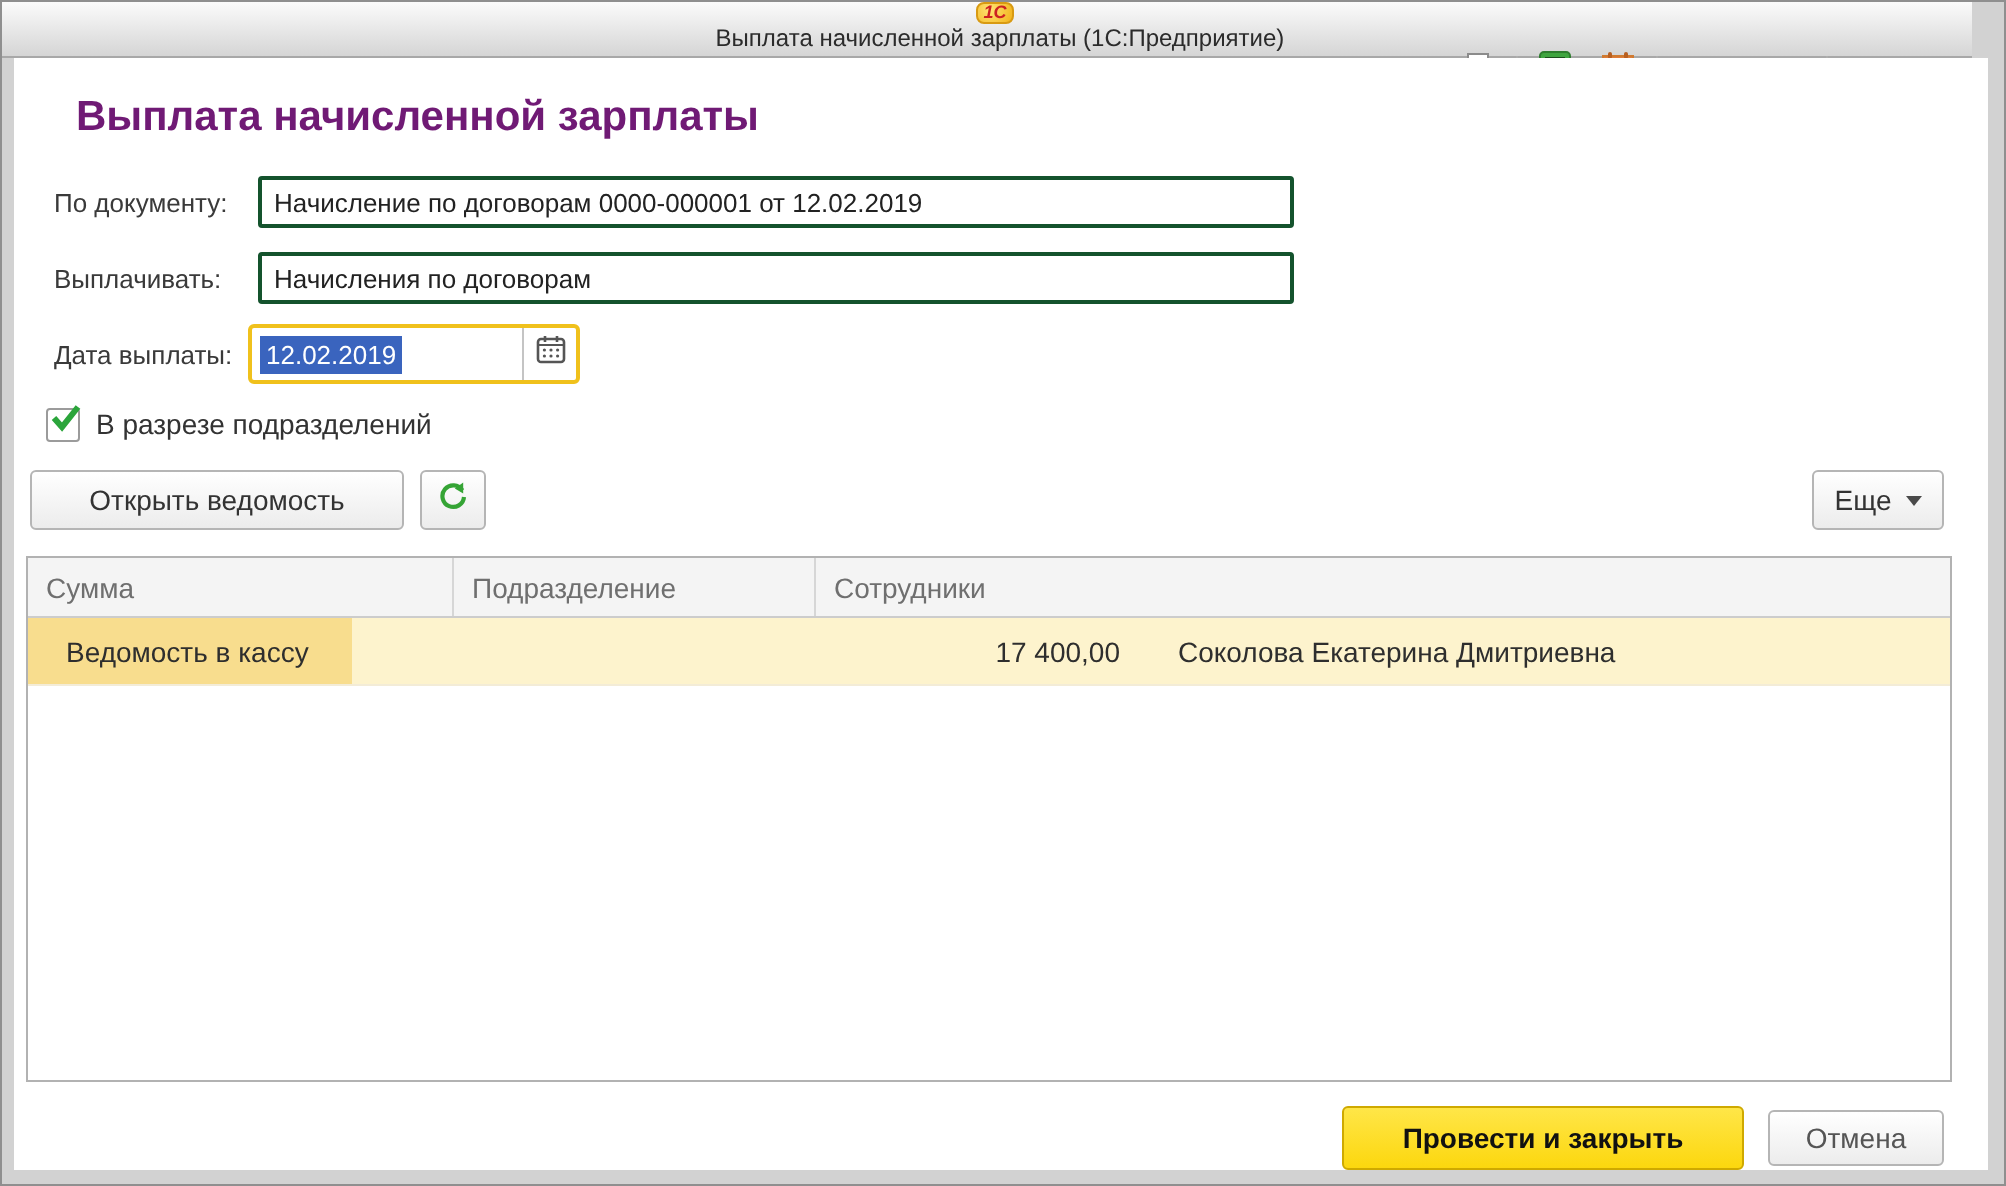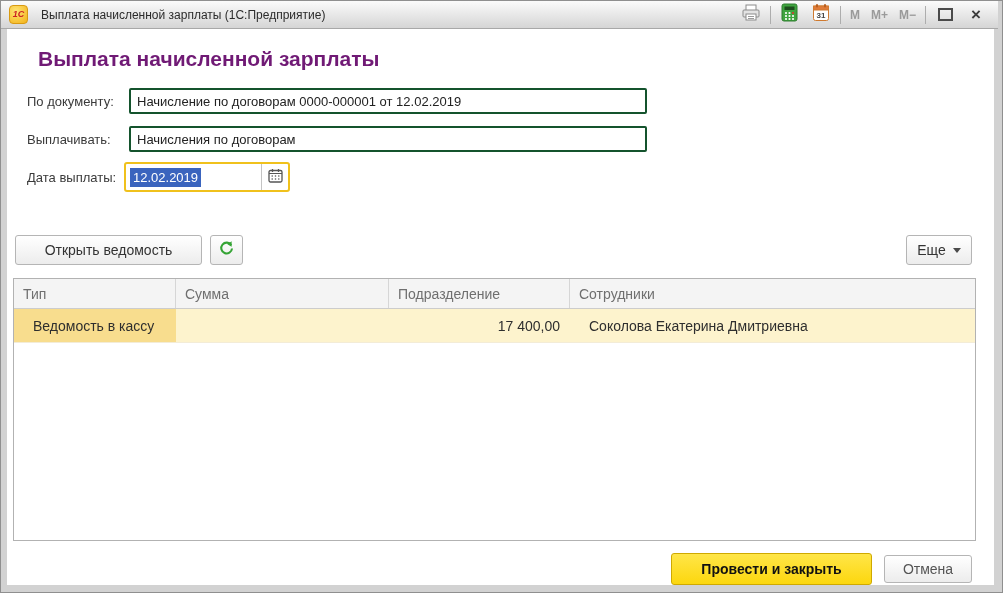--- a/index.html
+++ b/index.html
@@ -1,21 +1,21 @@
 <!DOCTYPE html>
 <html><head>
 <meta charset="utf-8">
 <style>
   html,body{margin:0;padding:0;background:#e9e9e9;font-family:"Liberation Sans",sans-serif;}
   .window{position:relative;width:1003px;height:593px;box-sizing:border-box;
           background:#d2d2d2;border:1px solid #8f8f8f;overflow:hidden;}
   
-  .titlebar{position:absolute;top:0;left:0;right:4px;height:27px;
+  .titlebar{position:absolute;top:0;left:0;right:16px;height:27px;
             background:linear-gradient(#fbfbfb,#d5d5d5);
-            border-bottom:1px solid #a8a8a8;display:flex;align-items:center;}
+            border-bottom:1px solid #a8a8a8;display:flex;align-items:center;flex-direction:column;}
   .logo{width:17px;height:17px;margin-left:8px;border-radius:4px;
         background:radial-gradient(circle at 35% 30%,#ffe473,#f2b219);
         border:1px solid #d89a12;display:flex;align-items:center;justify-content:center;
         color:#cc2222;font-weight:bold;font-style:italic;font-size:9px;line-height:1;}
   .win-title{margin-left:13px;font-size:12px;color:#2b2b2b;white-space:nowrap;}
   .tb-icons{margin-left:auto;display:flex;align-items:center;gap:7px;padding-right:10px;}
   .tb-btn{display:flex;align-items:center;justify-content:center;width:24px;height:22px;border-radius:3px;}
   .tb-sep{width:1px;height:18px;background:#adadad;}
   .mem{font-size:12px;font-weight:bold;color:#9a9a9a;padding:0 2px;}
   .maxbox{width:11px;height:9px;border:2px solid #4a4a4a;display:inline-block;}
@@ -170,38 +170,45 @@
               <circle cx="10.8" cy="8" r="0.8" fill="#555"></circle>
                 <circle cx="4.2" cy="11" r="0.8" fill="#555"></circle>
               <circle cx="7.5" cy="11" r="0.8" fill="#555"></circle>
                 <circle cx="10.8" cy="11" r="0.8" fill="#555"></circle>
             </svg>
           </span>
         </span>
       </div>
     </div>
 
+    <div class="cbrow">
+      <span class="cbbox">
+        <svg width="19" height="17" viewBox="0 0 19 17">
+          <polyline points="3,8 7,12.5 15,2.5" fill="none" stroke="#2ba53b" stroke-width="3"></polyline>
+        </svg>
+      </span>
+      <span class="cblabel">В разрезе подразделений</span>
+    </div>
 
     <div class="btn open-btn">Открыть ведомость</div>
     <div class="btn refresh-btn">
       <span>
         <svg width="17" height="17" viewBox="0 0 17 17">
           <path d="M 13.2 5.2 A 5.4 5.4 0 1 0 14 8.5" fill="none" stroke="#35a435" stroke-width="2.1"></path>
           <polygon points="13.6,1.2 13.6,6.8 9.4,4.2" fill="#35a435"></polygon>
         </svg>
       </span>
     </div>
     <div class="btn more-btn">
       <span>Еще</span>
       <span class="caret"></span>
     </div>
 
     <div class="grid">
       <div class="ghead">
-        <div class="gcell c0">Тип</div>
         <div class="gcell c2">Сумма</div>
         <div class="gcell c1">Подразделение</div>
         <div class="gcell c3">Сотрудники</div>
       </div>
       <div class="grow">
         <div class="gcell c0">Ведомость в кассу</div>
         <div class="gcell c1"></div>
         <div class="gcell c2">17 400,00</div>
         <div class="gcell c3">Соколова Екатерина Дмитриевна</div>
       </div>

